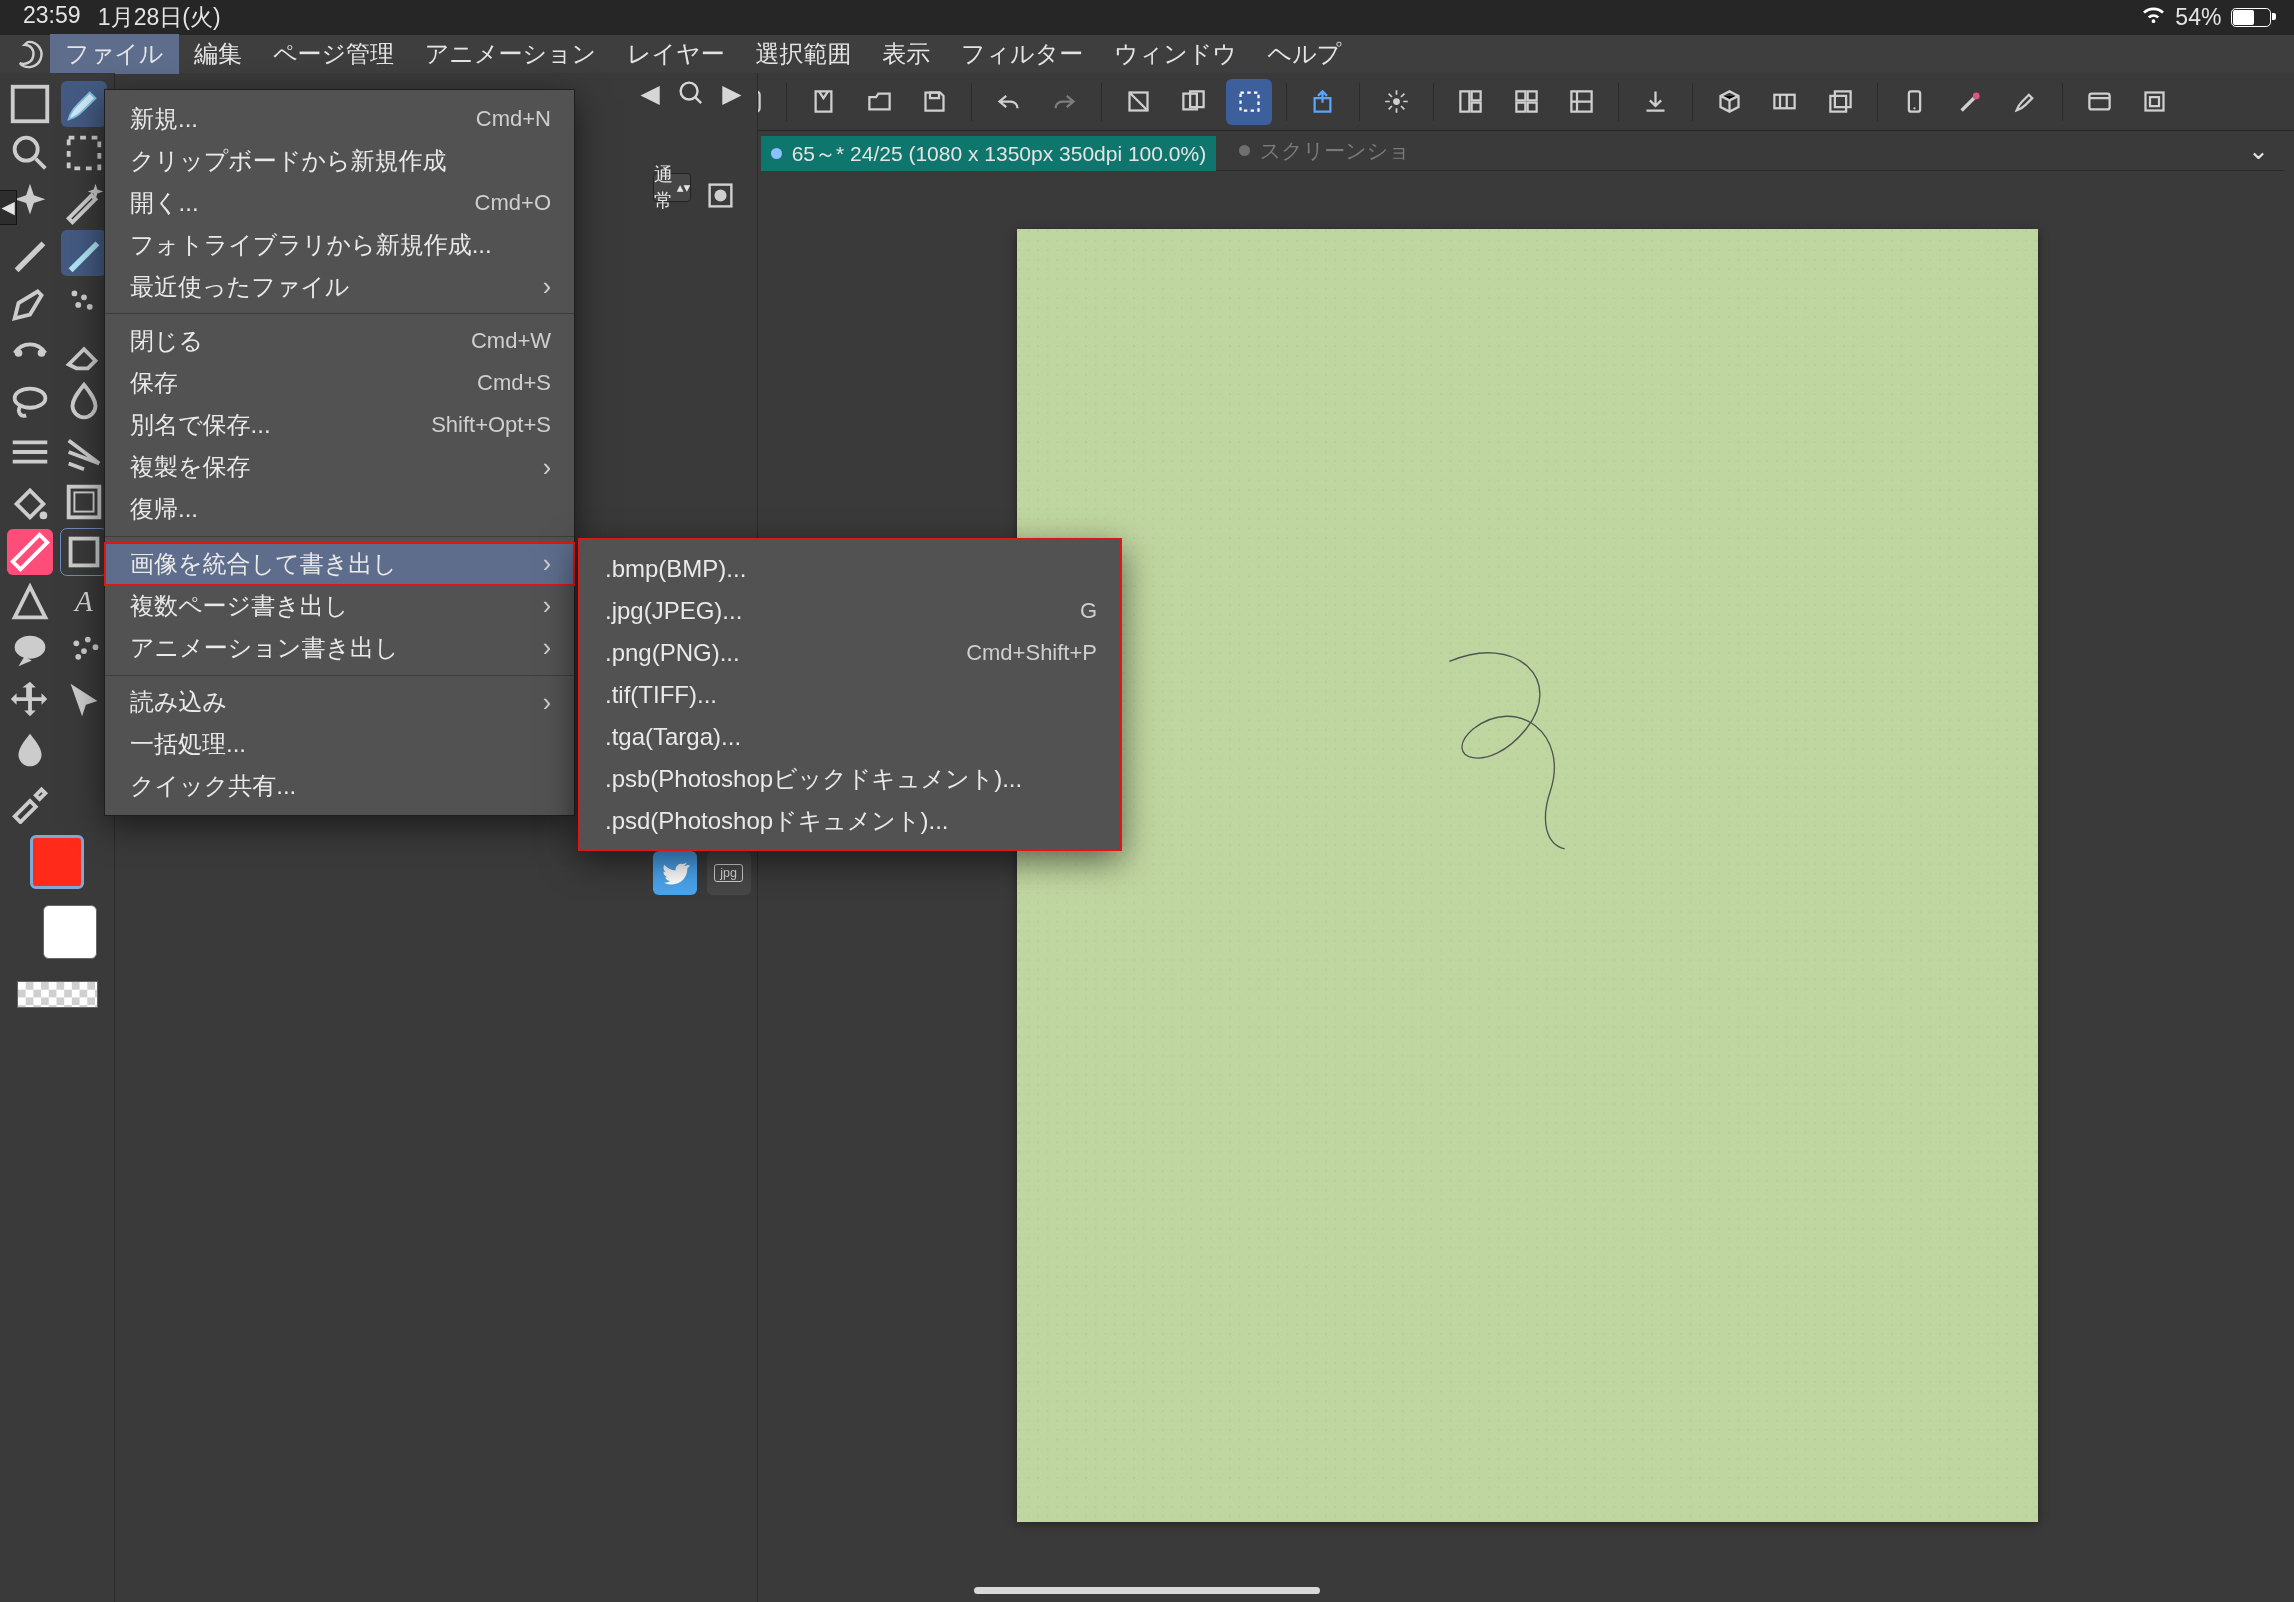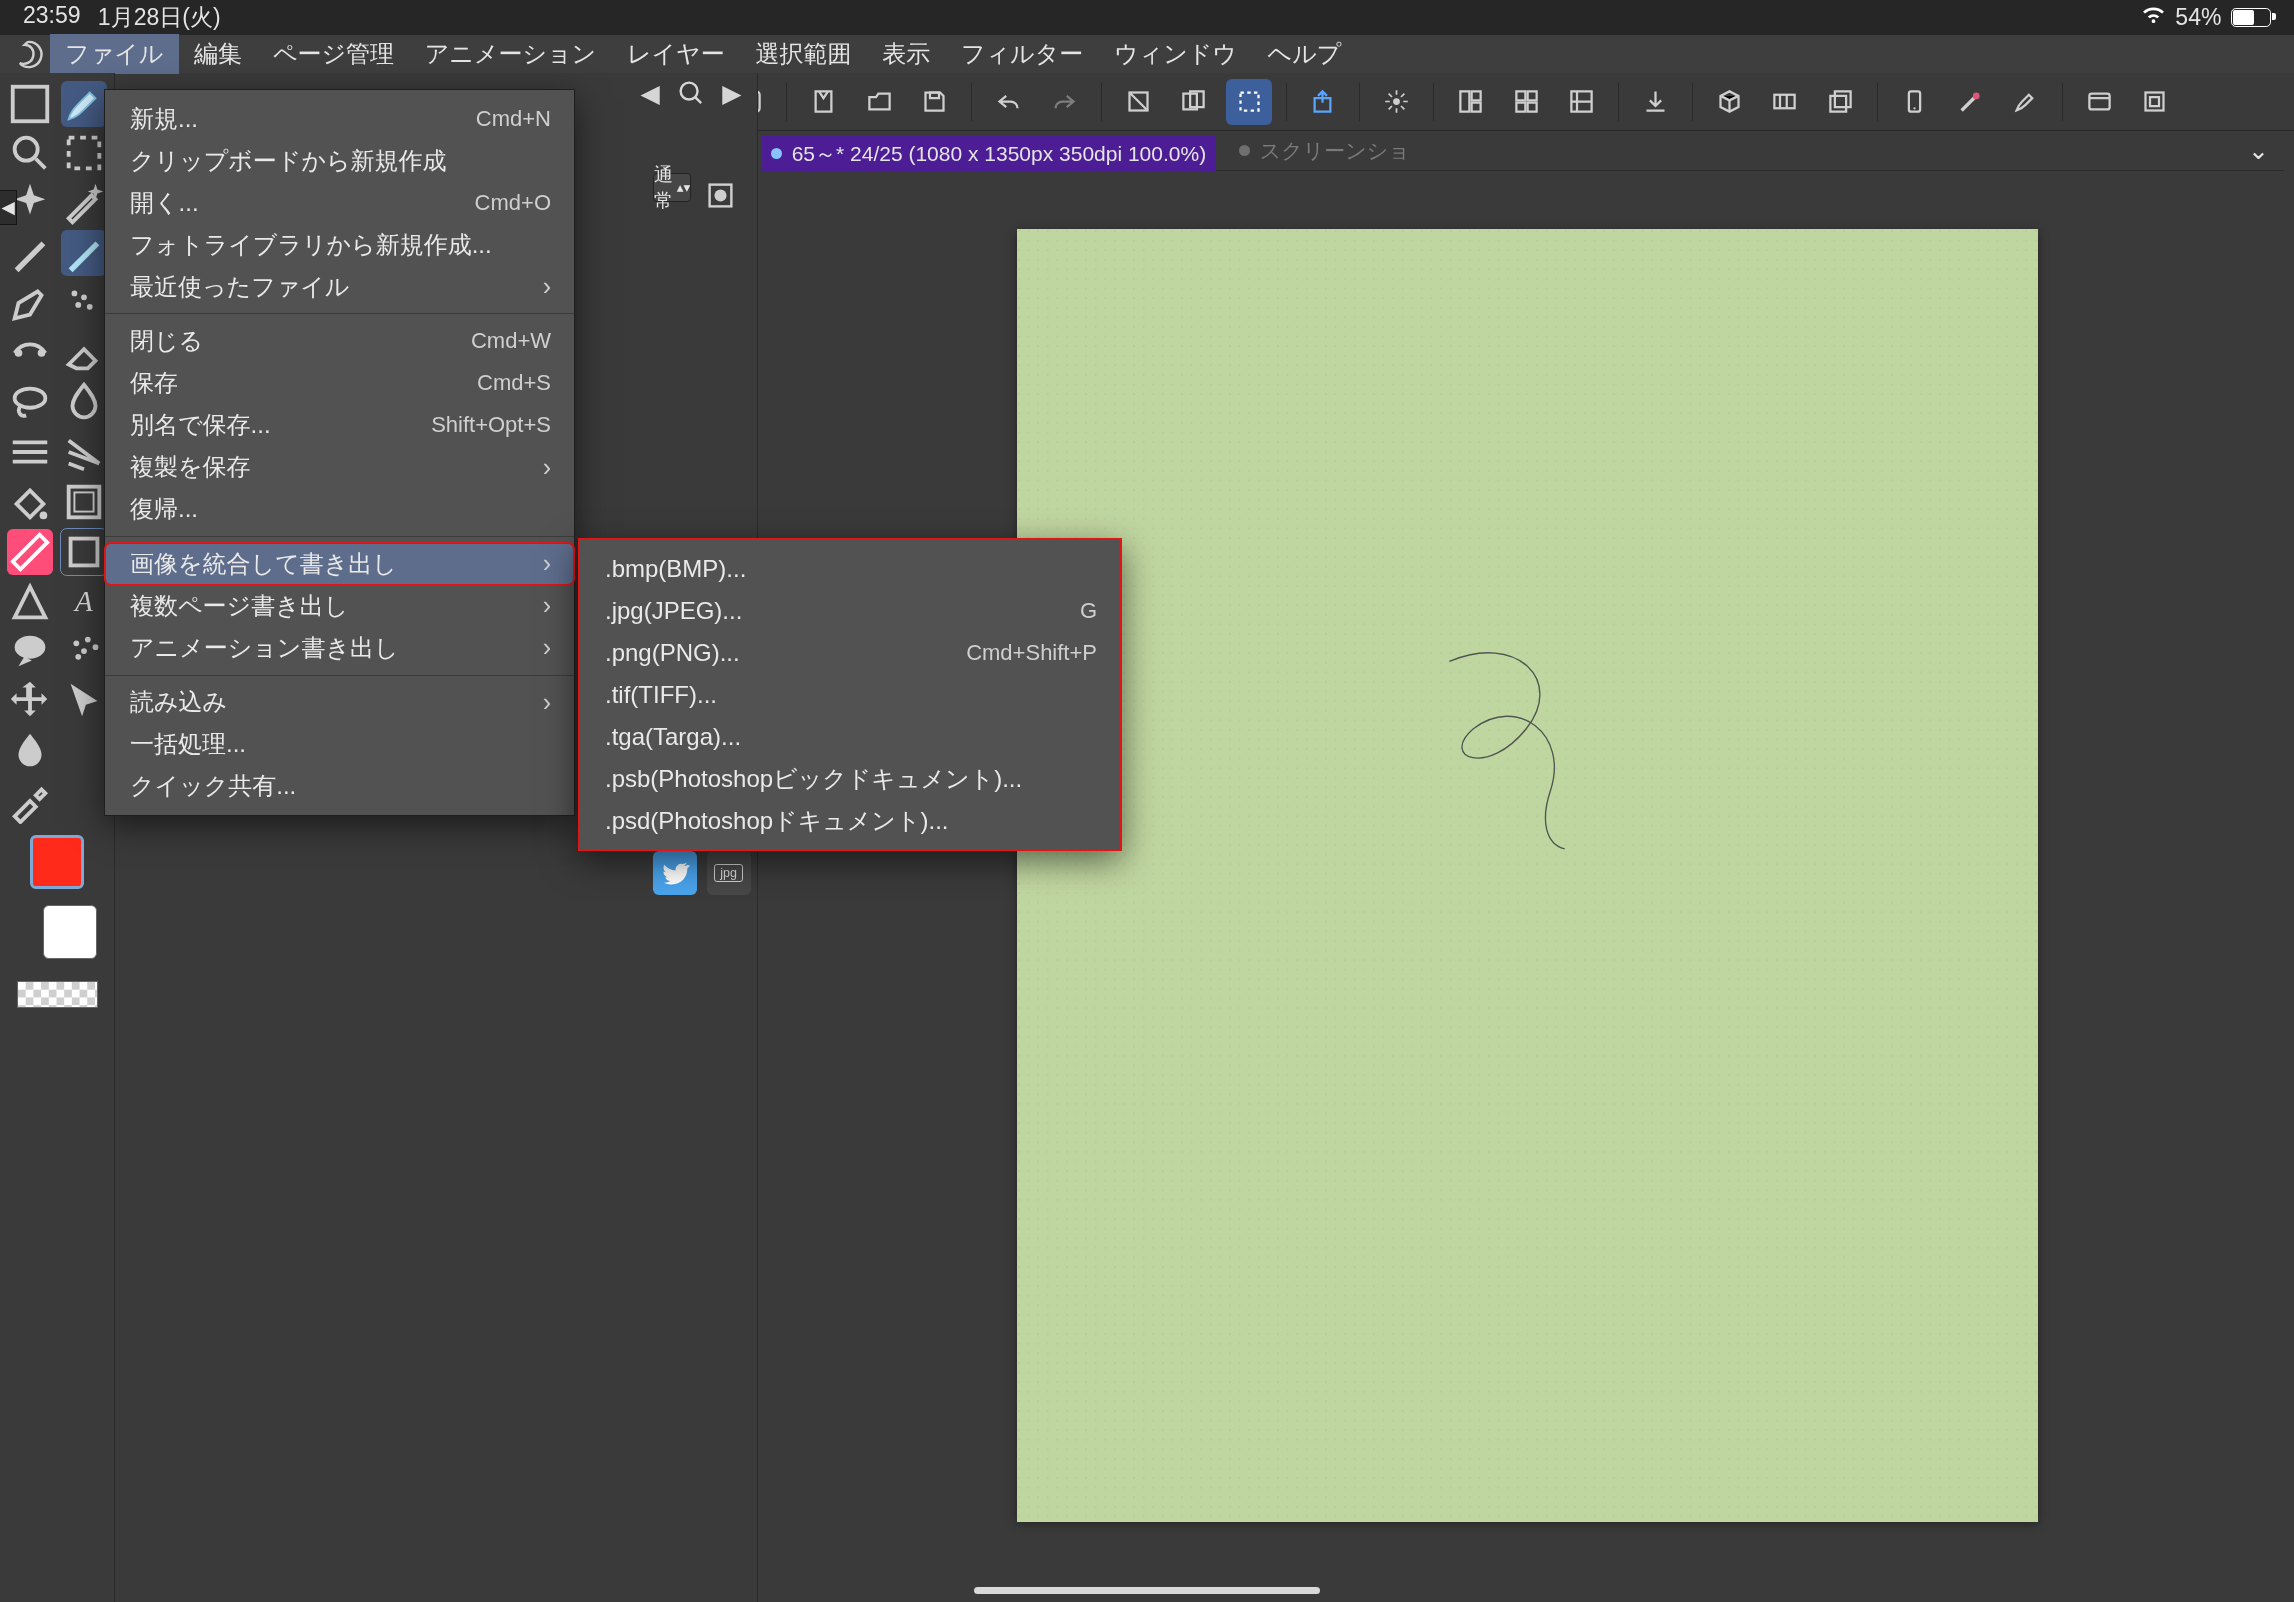--- a/index.html
+++ b/index.html
@@ -98,21 +98,21 @@
   .tabbar {
     position:absolute;
     left:761px; right:9.6px; top:131px; height:40px;
     display:flex; align-items:center; gap:13.4px;
     background:#3a3a3a;
     border-bottom:1px solid #2a2a2a;
     font-size:21px;
   }
   .tab { display:flex; align-items:center; gap:9.6px; padding:3.8px 9.6px; }
   .tab .dot { width:11.5px; height:11.5px; border-radius:50%; background:#8ac1ff; }
-  .tab.active { background:#4c1d95;margin-top:6px; }
+  .tab.active { background:#0f766e;margin-top:6px; }
   .tab.dim { color:#7a7a7a; }
   .tab.dim .dot { background:#6f6f6f; }
   .chev-down { margin-left:auto; font-size:25px; padding-right:15.4px; }
 
   
   .canvas-area {
     position:absolute;
     left:761px; right:0; top:173px; bottom:0;
     background:#3a3a3a;
     display:flex; align-items:flex-start; justify-content:center;
@@ -150,21 +150,21 @@
     padding: 0 23px 0 25px;
     gap:23px;
     white-space:nowrap;
   }
   .menu .mrow .lbl { flex:1; }
   .menu .mrow .sc  { color:#cfcfcf; font-size:22px; }
   .menu .mrow .sub { color:#cfcfcf; font-size:21px; }
   .menu .mrow.hi { background:#5e6d8c; }
   .menu hr { border:none; border-top:1px solid #3c3c3c; margin:5.8px 0; }
   .file-menu { left:104px; top:73px; width:471px;margin-top:16px; }
-  .redbox { outline:2.9px solid #e11515; outline-offset:-1.9px;border-radius:6px; }
+  .redbox { outline:2.9px solid #e11515; outline-offset:-1.9px; }
 
   .submenu { left:578px; top:538px; width:544px; border:2.9px solid #e11515; }
 
   
   .panel-between {
     position:absolute;
     left:574px; top:73px; bottom:0;
     width:184px;
     background:#3a3a3a;
     border-right:1px solid #2a2a2a;

